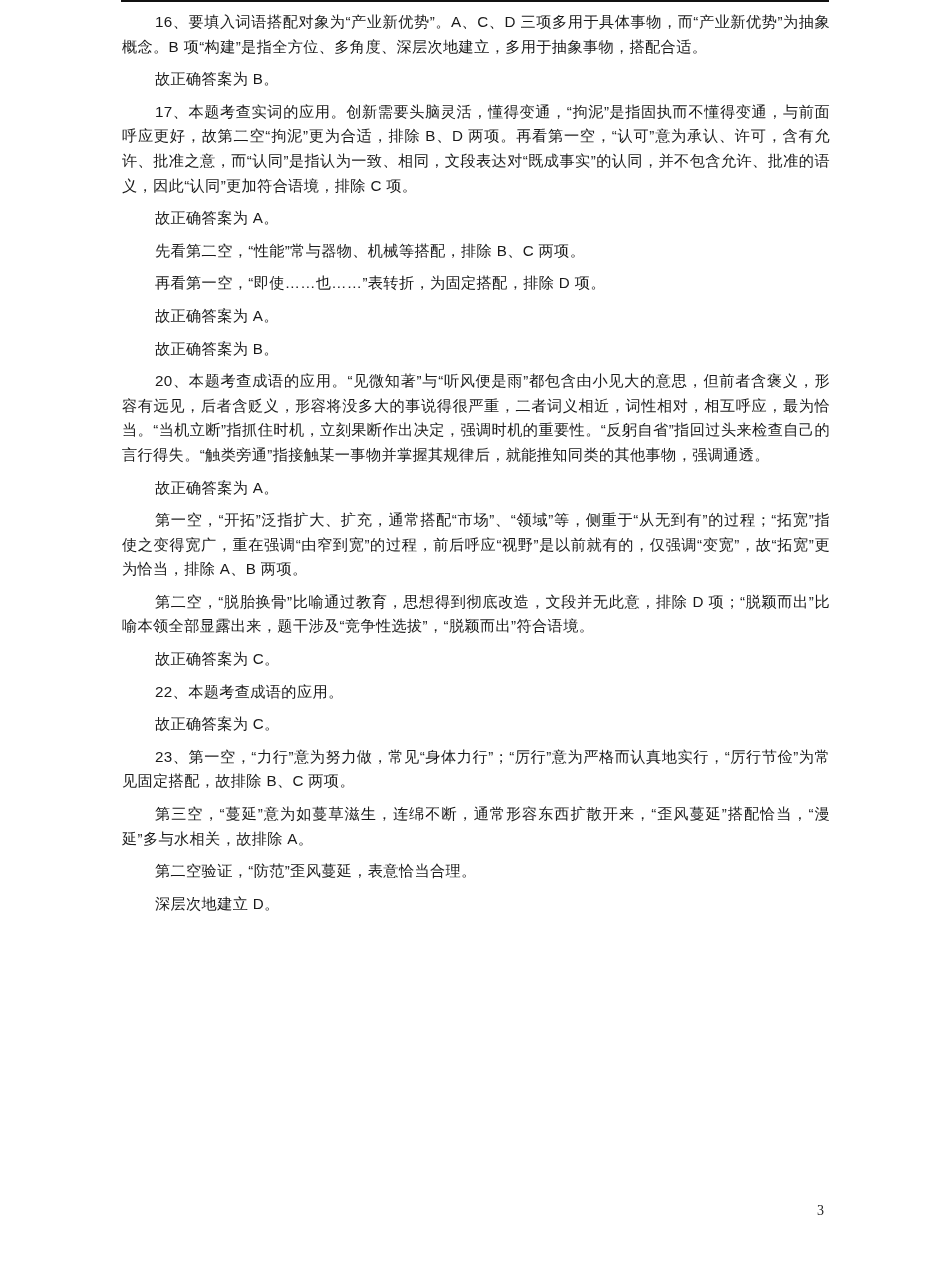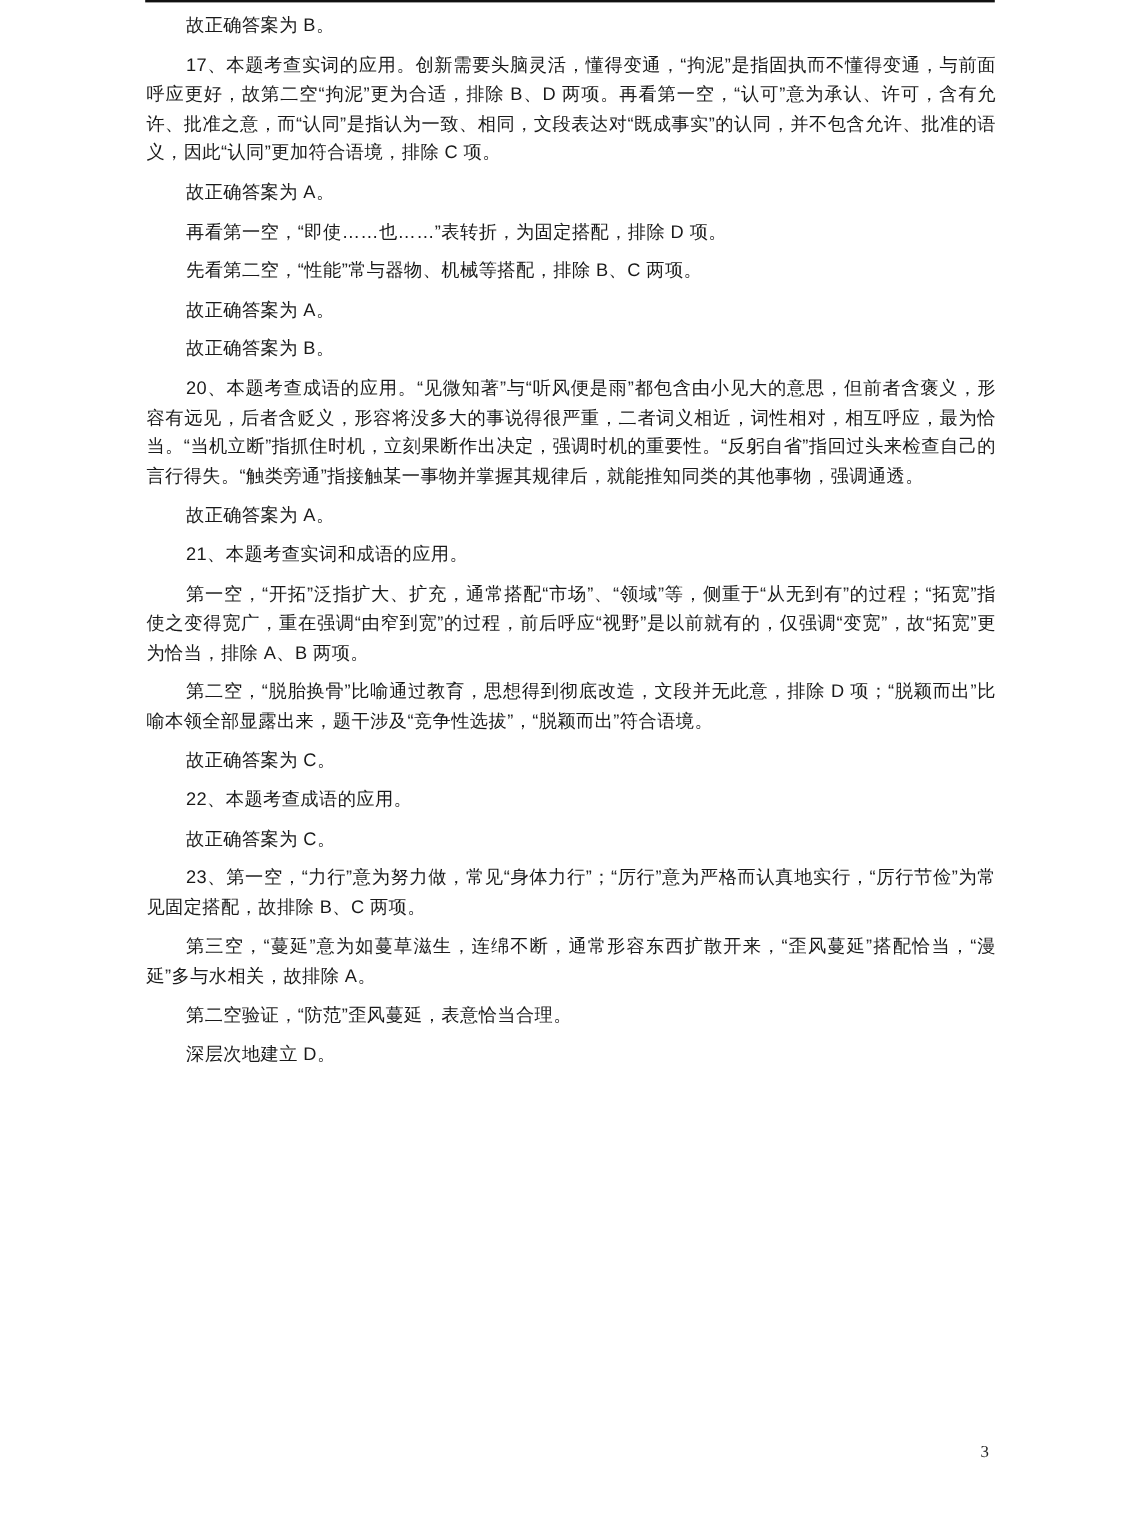--- a/index.html
+++ b/index.html
@@ -53,30 +53,30 @@
       color: #222;
     }
   </style>
 </head>
 <body>
 
 <div class="page">
   <div class="top-rule"></div>
 
   <div class="content">
+    <p class="para">16、要填入词语搭配对象为“产业新优势”。A、C、D 三项多用于具体事物，而“产业新优势”为抽象概念。B 项“构建”是指全方位、多角度、深层次地建立，多用于抽象事物，搭配合适。</p>
     <p class="para">故正确答案为 B。</p>
     <p class="para">17、本题考查实词的应用。创新需要头脑灵活，懂得变通，“拘泥”是指固执而不懂得变通，与前面呼应更好，故第二空“拘泥”更为合适，排除 B、D 两项。再看第一空，“认可”意为承认、许可，含有允许、批准之意，而“认同”是指认为一致、相同，文段表达对“既成事实”的认同，并不包含允许、批准的语义，因此“认同”更加符合语境，排除 C 项。</p>
     <p class="para">故正确答案为 A。</p>
+    <p class="para">先看第二空，“性能”常与器物、机械等搭配，排除 B、C 两项。</p>
     <p class="para">再看第一空，“即使……也……”表转折，为固定搭配，排除 D 项。</p>
-    <p class="para">先看第二空，“性能”常与器物、机械等搭配，排除 B、C 两项。</p>
     <p class="para">故正确答案为 A。</p>
     <p class="para">故正确答案为 B。</p>
     <p class="para">20、本题考查成语的应用。“见微知著”与“听风便是雨”都包含由小见大的意思，但前者含褒义，形容有远见，后者含贬义，形容将没多大的事说得很严重，二者词义相近，词性相对，相互呼应，最为恰当。“当机立断”指抓住时机，立刻果断作出决定，强调时机的重要性。“反躬自省”指回过头来检查自己的言行得失。“触类旁通”指接触某一事物并掌握其规律后，就能推知同类的其他事物，强调通透。</p>
     <p class="para">故正确答案为 A。</p>
-    <p class="para">21、本题考查实词和成语的应用。</p>
     <p class="para">第一空，“开拓”泛指扩大、扩充，通常搭配“市场”、“领域”等，侧重于“从无到有”的过程；“拓宽”指使之变得宽广，重在强调“由窄到宽”的过程，前后呼应“视野”是以前就有的，仅强调“变宽”，故“拓宽”更为恰当，排除 A、B 两项。</p>
     <p class="para">第二空，“脱胎换骨”比喻通过教育，思想得到彻底改造，文段并无此意，排除 D 项；“脱颖而出”比喻本领全部显露出来，题干涉及“竞争性选拔”，“脱颖而出”符合语境。</p>
     <p class="para">故正确答案为 C。</p>
     <p class="para">22、本题考查成语的应用。</p>
     <p class="para">故正确答案为 C。</p>
     <p class="para">23、第一空，“力行”意为努力做，常见“身体力行”；“厉行”意为严格而认真地实行，“厉行节俭”为常见固定搭配，故排除 B、C 两项。</p>
     <p class="para">第三空，“蔓延”意为如蔓草滋生，连绵不断，通常形容东西扩散开来，“歪风蔓延”搭配恰当，“漫延”多与水相关，故排除 A。</p>
     <p class="para">第二空验证，“防范”歪风蔓延，表意恰当合理。</p>
     <p class="para">深层次地建立 D。</p>
   </div>

